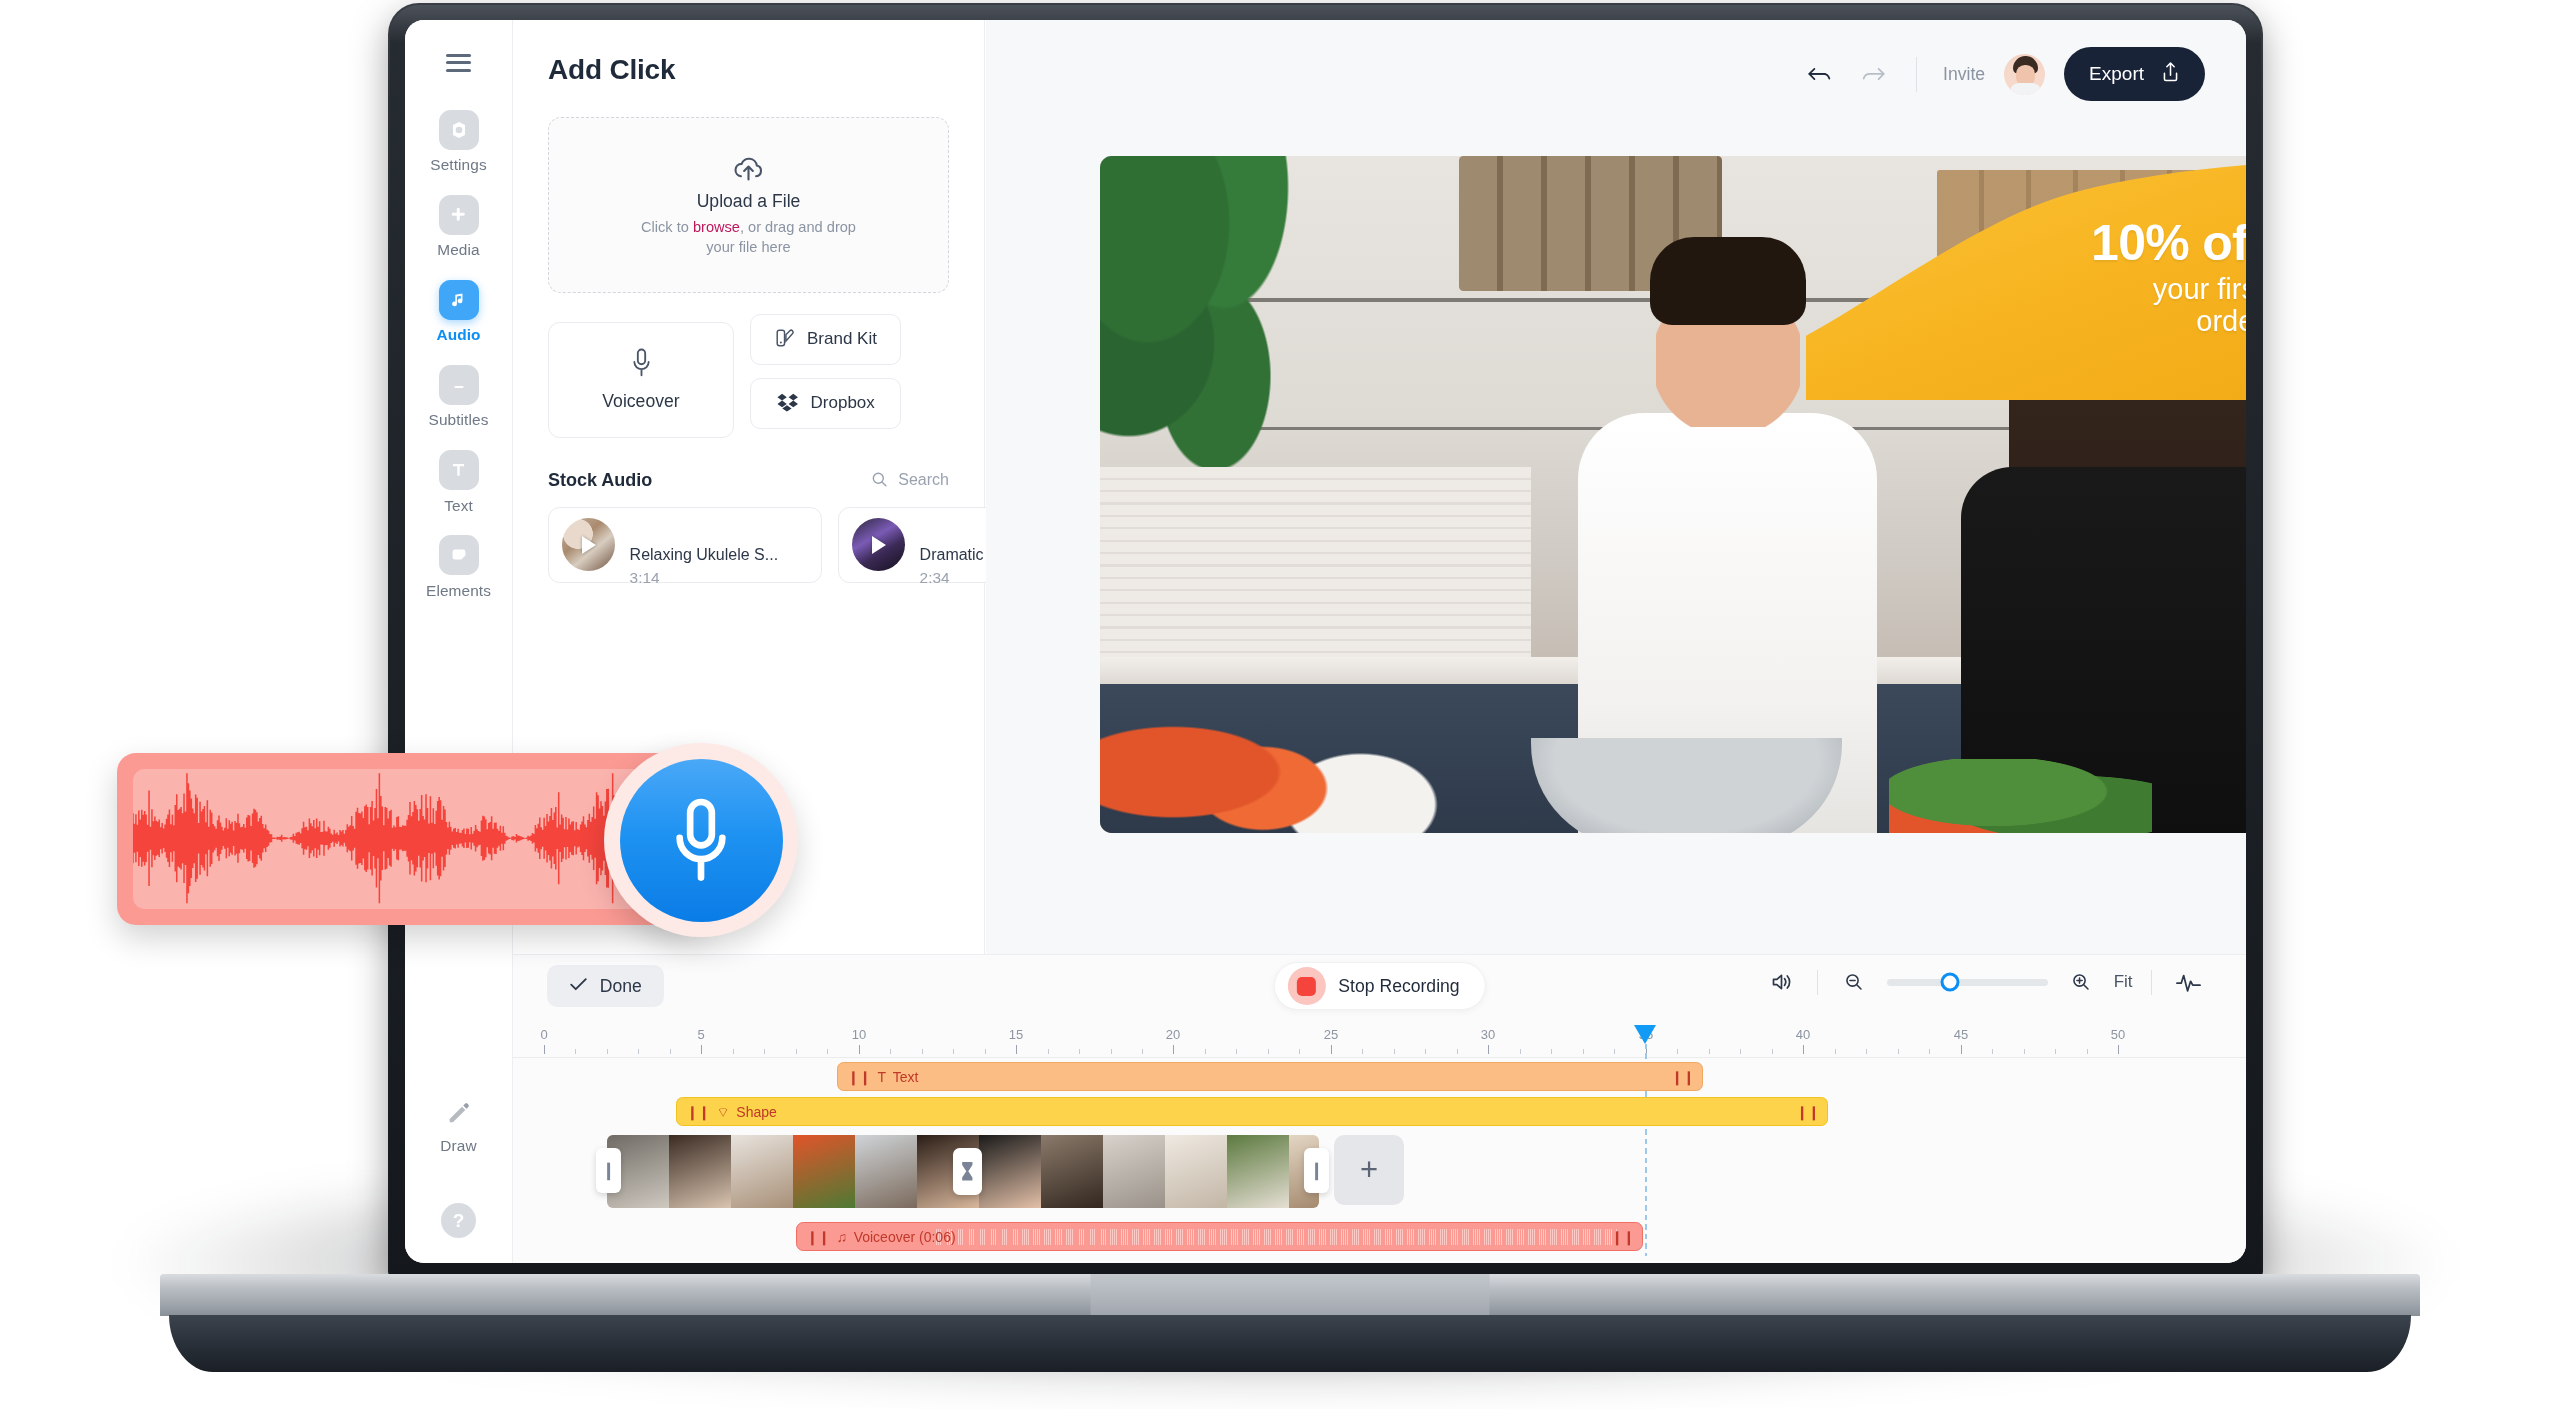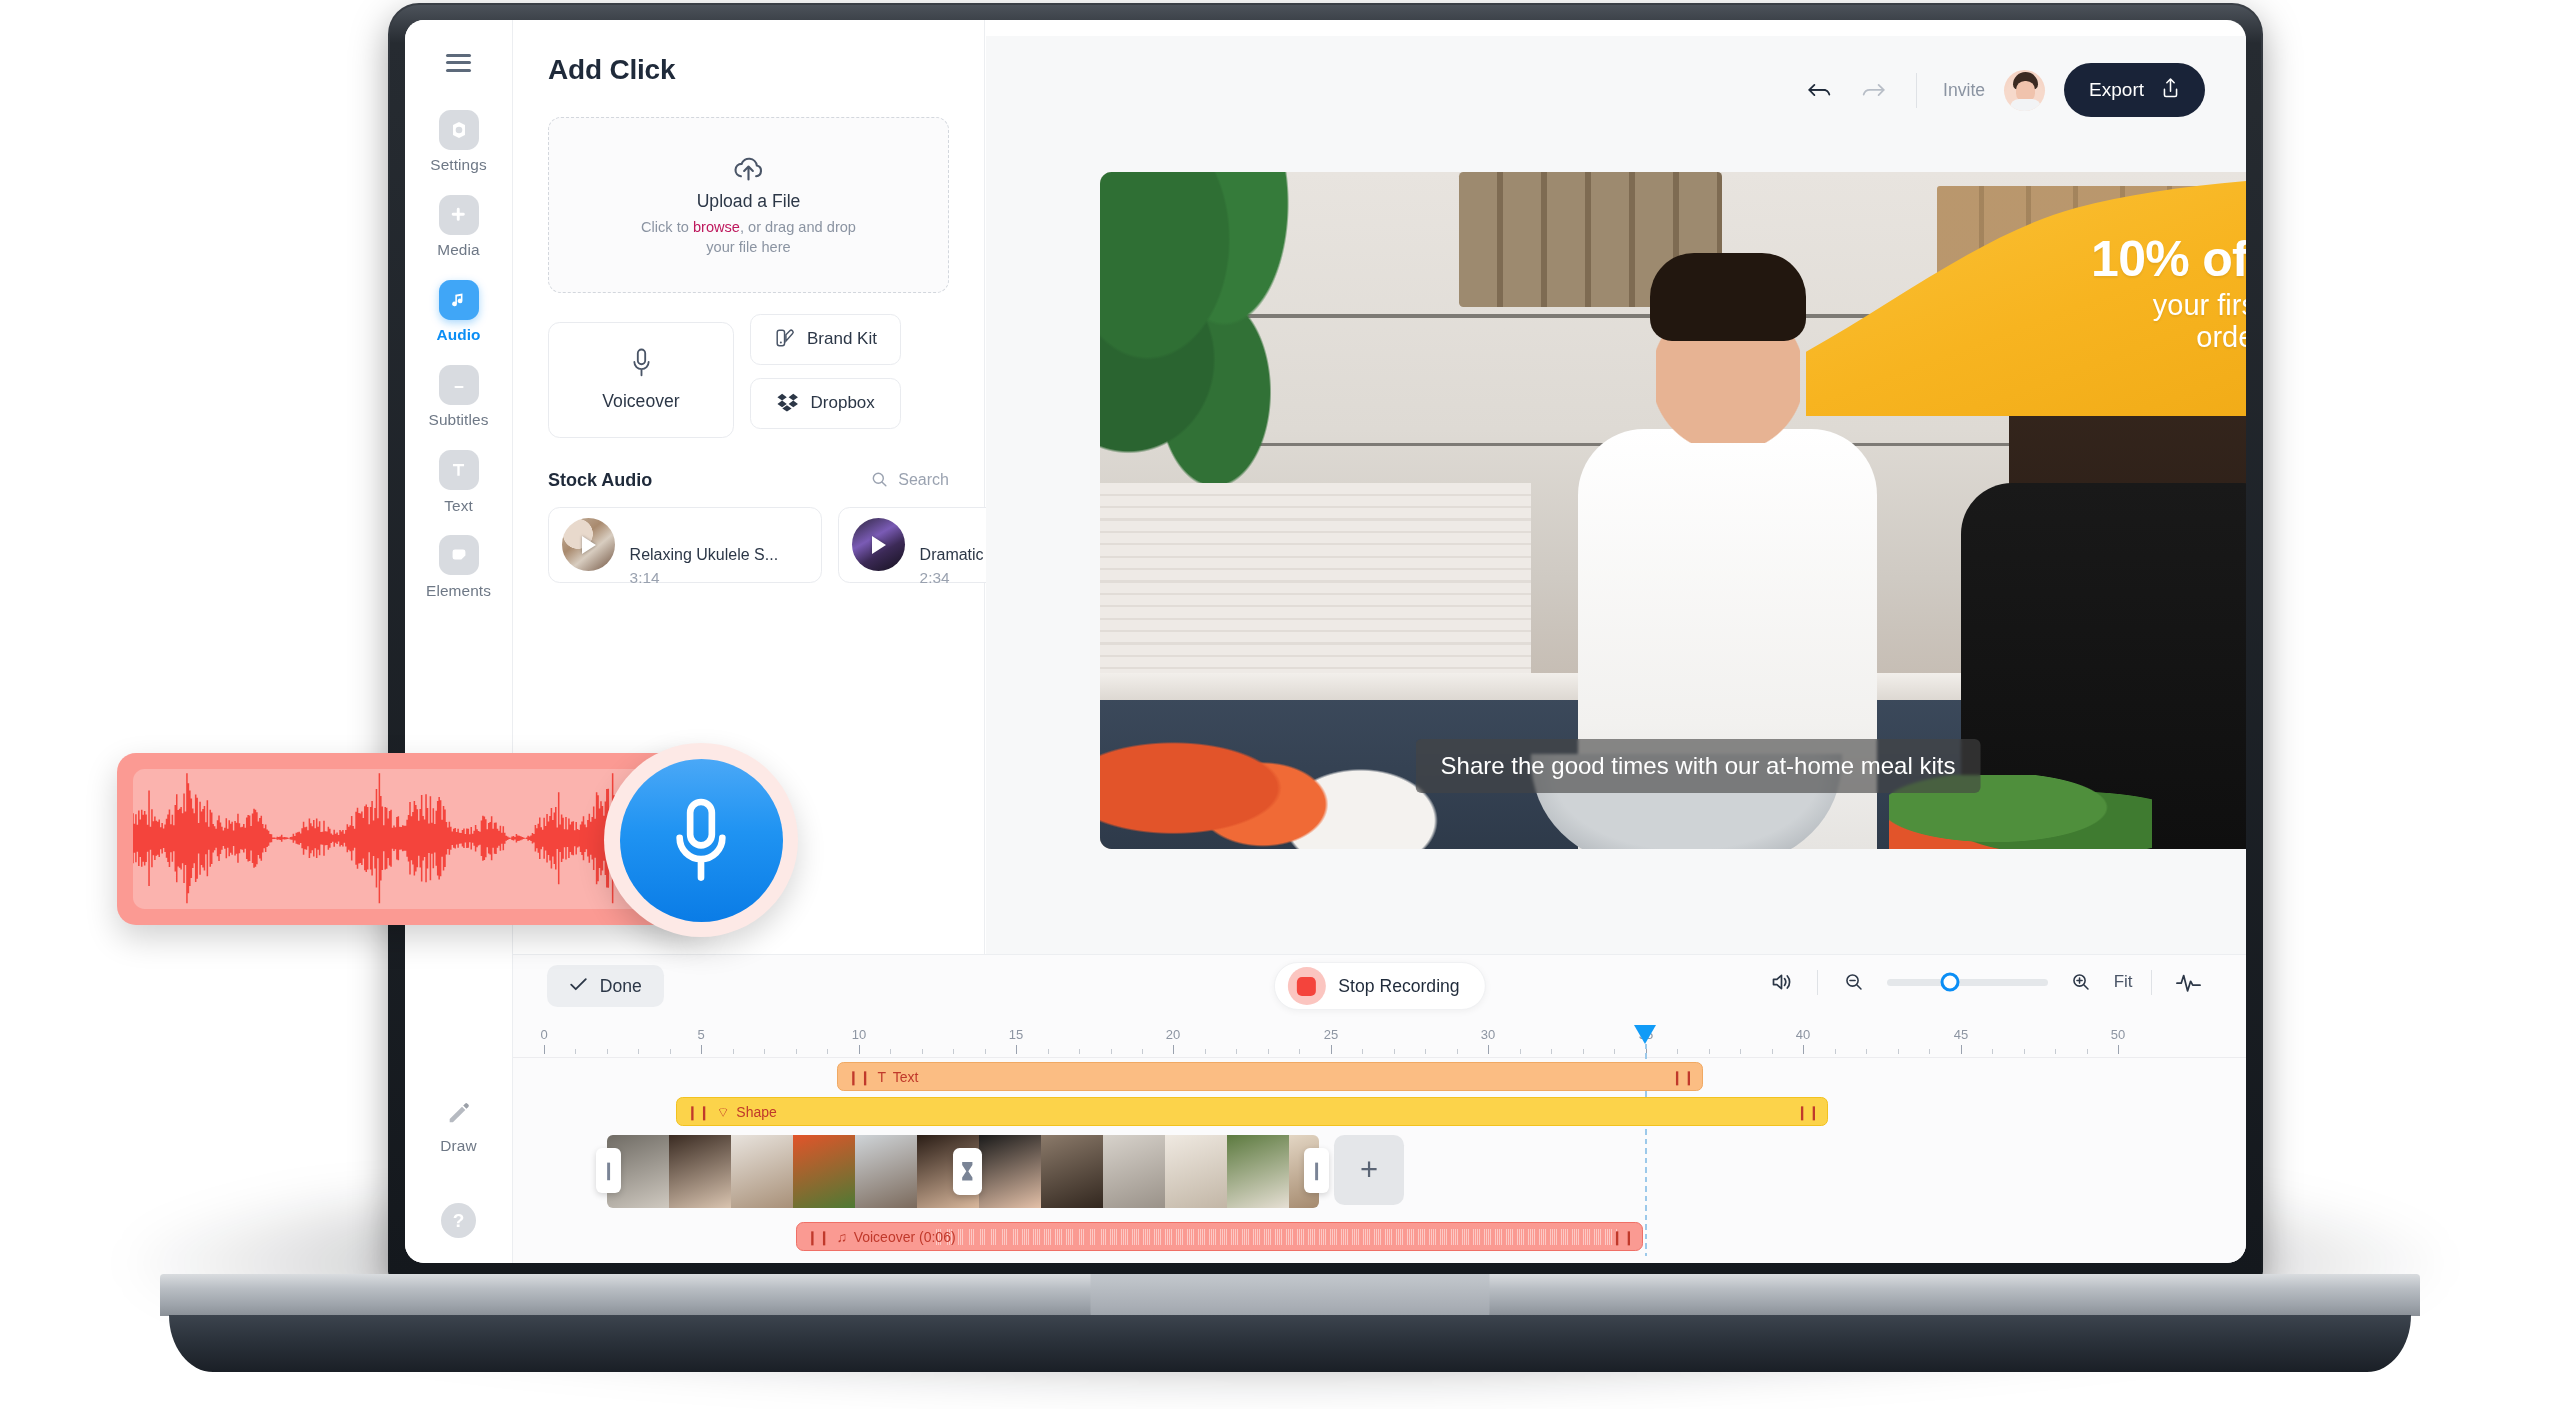--- a/index.html
+++ b/index.html
@@ -117,21 +117,21 @@
   .thumb-drama { background: linear-gradient(150deg,#2a2338 0%,#7a5bb5 38%,#3c2a57 62%,#14101c 100%); }
   .play-tri { position:absolute; left:50%; top:50%; transform:translate(-50%,-50%);
     width:0;height:0;border-left:14.6px solid #fff;border-top:9.5px solid transparent;border-bottom:9.5px solid transparent;
     filter: drop-shadow(0 0.7px 1.5px rgba(0,0,0,.35)); }
   .stock-meta { min-width:0; }
   .stock-name { font-size:16px; color:#2c3747; white-space:nowrap; overflow:hidden; text-overflow:ellipsis;margin-top:44px; }
   .stock-dur { font-size:15.4px; color:#99a1af; margin-top:4.4px; }
 
   
   .canvas-area {
-    position:absolute; left:581px; top:16px; right:0; height:934px; background:#f7f8f9;
+    position:absolute; left:581px; top:0; right:0; height:934px; background:#f7f8f9;
   }
   .topbar { height:108px; display:flex; align-items:center; justify-content:flex-end; padding-right:41px; gap:19px; }
   .ico-btn { width:34px; height:34px; display:flex; align-items:center; justify-content:center; cursor:pointer; }
   .divider-v { width:0.7px; height:35px; background:#dfe2e6; margin:0 7.3px; }
   .invite { font-size:17.6px; color:#8b94a2; cursor:pointer; }
   .avatar { width:41px; height:41px; border-radius:50%; overflow:hidden; flex:0 0 auto;
             background: radial-gradient(circle at 50% 70%, #f6d9cb 0 55%, #f3cdbc 100%); position:relative; }
   .avatar .hair { position:absolute; left:8.8px; top:2.9px; width:25px; height:17.6px; border-radius:13px 13px 5.9px 5.9px; background:#3b2a22; }
   .avatar .face { position:absolute; left:11.7px; top:11.7px; width:19px; height:20.5px; border-radius:8.8px; background:#f0c3ad; }
   .avatar .shirt{ position:absolute; left:5.9px; bottom:0; width:31px; height:11.7px; border-radius:8.8px 8.8px 0 0; background:#f2f3f5; }
@@ -526,21 +526,20 @@
           <div class="kb-salad"></div>
 
           <div class="promo">
             <div class="promo-main">10% off</div>
             <div class="promo-sub">
               <span>your first</span><br>
               <span>order</span>
             </div>
           </div>
 
-          <div class="caption">Share the good times with our at-home meal kits</div>
         </div>
       </div>
     </div>
 
     <div class="timeline">
 
       <div class="tl-toolbar">
         <div class="done-btn">
           <span>
             <svg width="19" height="14.6" viewBox="0 0 20 16">

